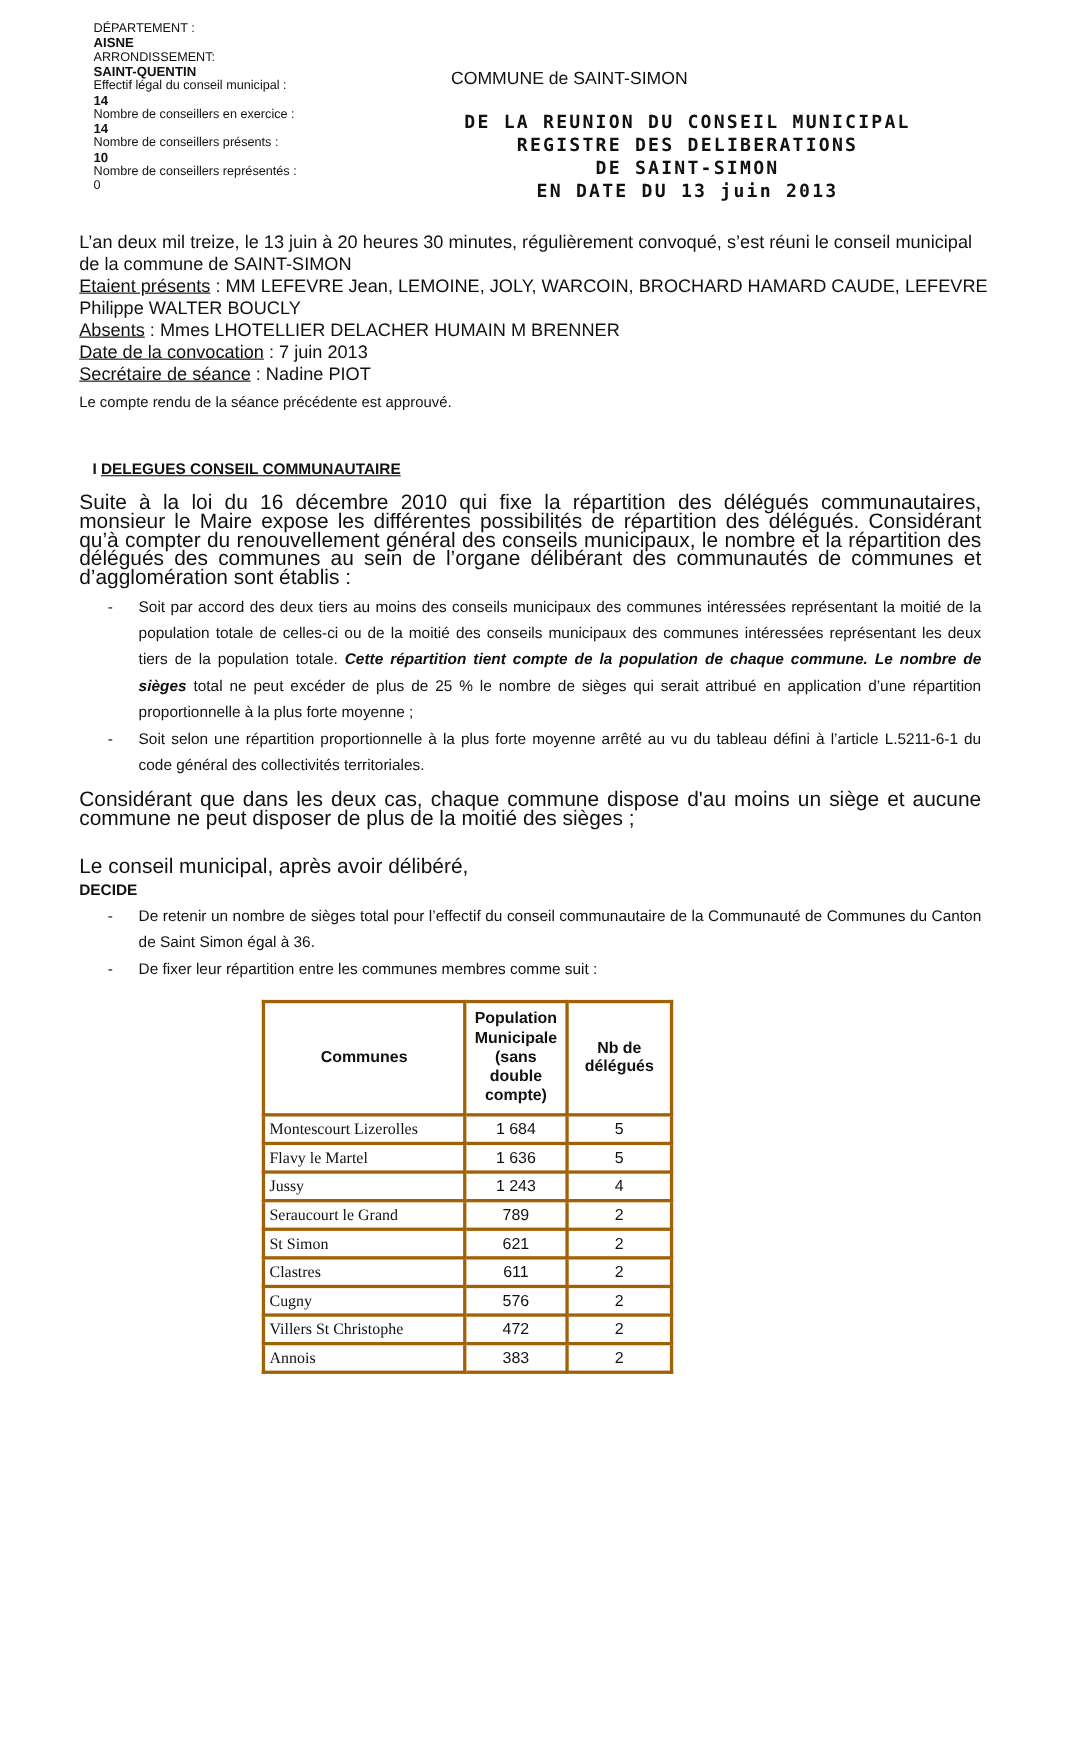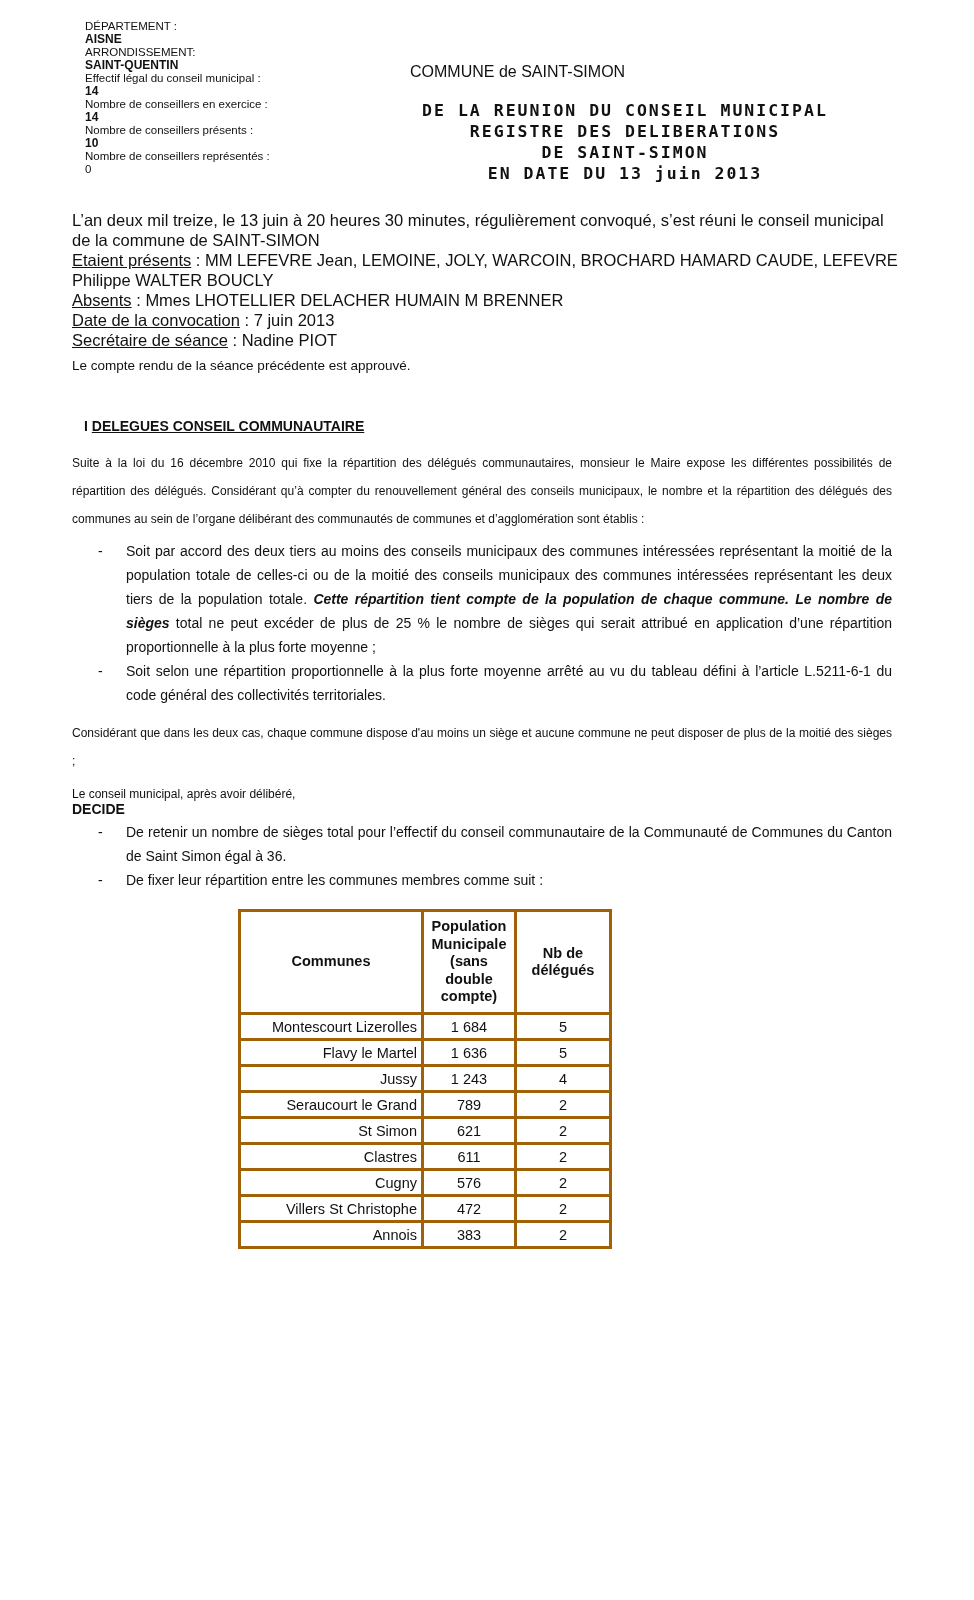--- a/index.html
+++ b/index.html
@@ -15,40 +15,40 @@
   .registre { position: absolute; left: 385px; top: 100px; width: 480px; text-align: center; font-family: "DejaVu Sans Mono", monospace; font-weight: bold; font-size: 16.5px; line-height: 21px; letter-spacing: 2px; }
 
   
   .intro { position: absolute; left: 72px; top: 210px; width: 830px; font-family: "Liberation Sans", sans-serif; font-size: 16.5px; line-height: 20px; }
   .intro u { text-decoration: underline; }
   .approved { position: absolute; left: 72px; top: 358px; font-family: "Liberation Sans", sans-serif; font-size: 13.5px; }
 
   .section-title { position: absolute; left: 84px; top: 418px; font-family: "Liberation Sans", sans-serif; font-size: 14px; font-weight: bold; }
   .section-title u { text-decoration: underline; }
 
-  .para { position: absolute; left: 72px; width: 820px; font-family: "Liberation Sans", sans-serif; font-size: 12px; line-height: 28px; text-align: justify; }
+  .para { position: absolute; left: 72px; width: 820px; font-family: "Liberation Sans", sans-serif; font-size: 19px; line-height: 17px; text-align: justify; }
   .p1 { top: 449px; }
   .bullets { position: absolute; left: 90px; width: 802px; font-family: "Liberation Sans", sans-serif; font-size: 14px; line-height: 24px; }
   .bullets .item { position: relative; padding-left: 36px; text-align: justify; margin-bottom: 0; }
   .bullets .dash { position: absolute; left: 8px; top: 0; }
   .b1 { top: 539px; }
   .p2 { top: 719px; }
   .p3 { top: 780px; }
   .decide { position: absolute; left: 72px; top: 801px; font-family: "Liberation Sans", sans-serif; font-weight: bold; font-size: 14px; }
   .b2 { top: 820px; }
 
   
   table.deleg { position: absolute; left: 238px; top: 909px; border-collapse: collapse; font-family: "Liberation Sans", sans-serif; font-size: 14.5px; border: 2px solid #222; }
   table.deleg th, table.deleg td { border: 3px solid #a16207; padding: 0 4px; }
   table.deleg th { font-weight: bold; font-size: 14.5px; line-height: 17.5px; height: 100px; }
   table.deleg td { height: 23px; line-height: 22px; }
   .c1 { width: 172px; }
   .c2 { width: 82px; text-align: center; }
   .c3 { width: 84px; text-align: center; }
-  td.c1 { text-align: right; }
+  td.c1 { text-align: left; font-family: Liberation Serif, serif; }
 </style>
 </head>
 <body>
 
 <div class="left-head">
   <div>DÉPARTEMENT :</div>
   <div class="b">AISNE</div>
   <div>ARRONDISSEMENT:</div>
   <div class="b">SAINT-QUENTIN</div>
   <div>Effectif légal du conseil municipal :</div>

